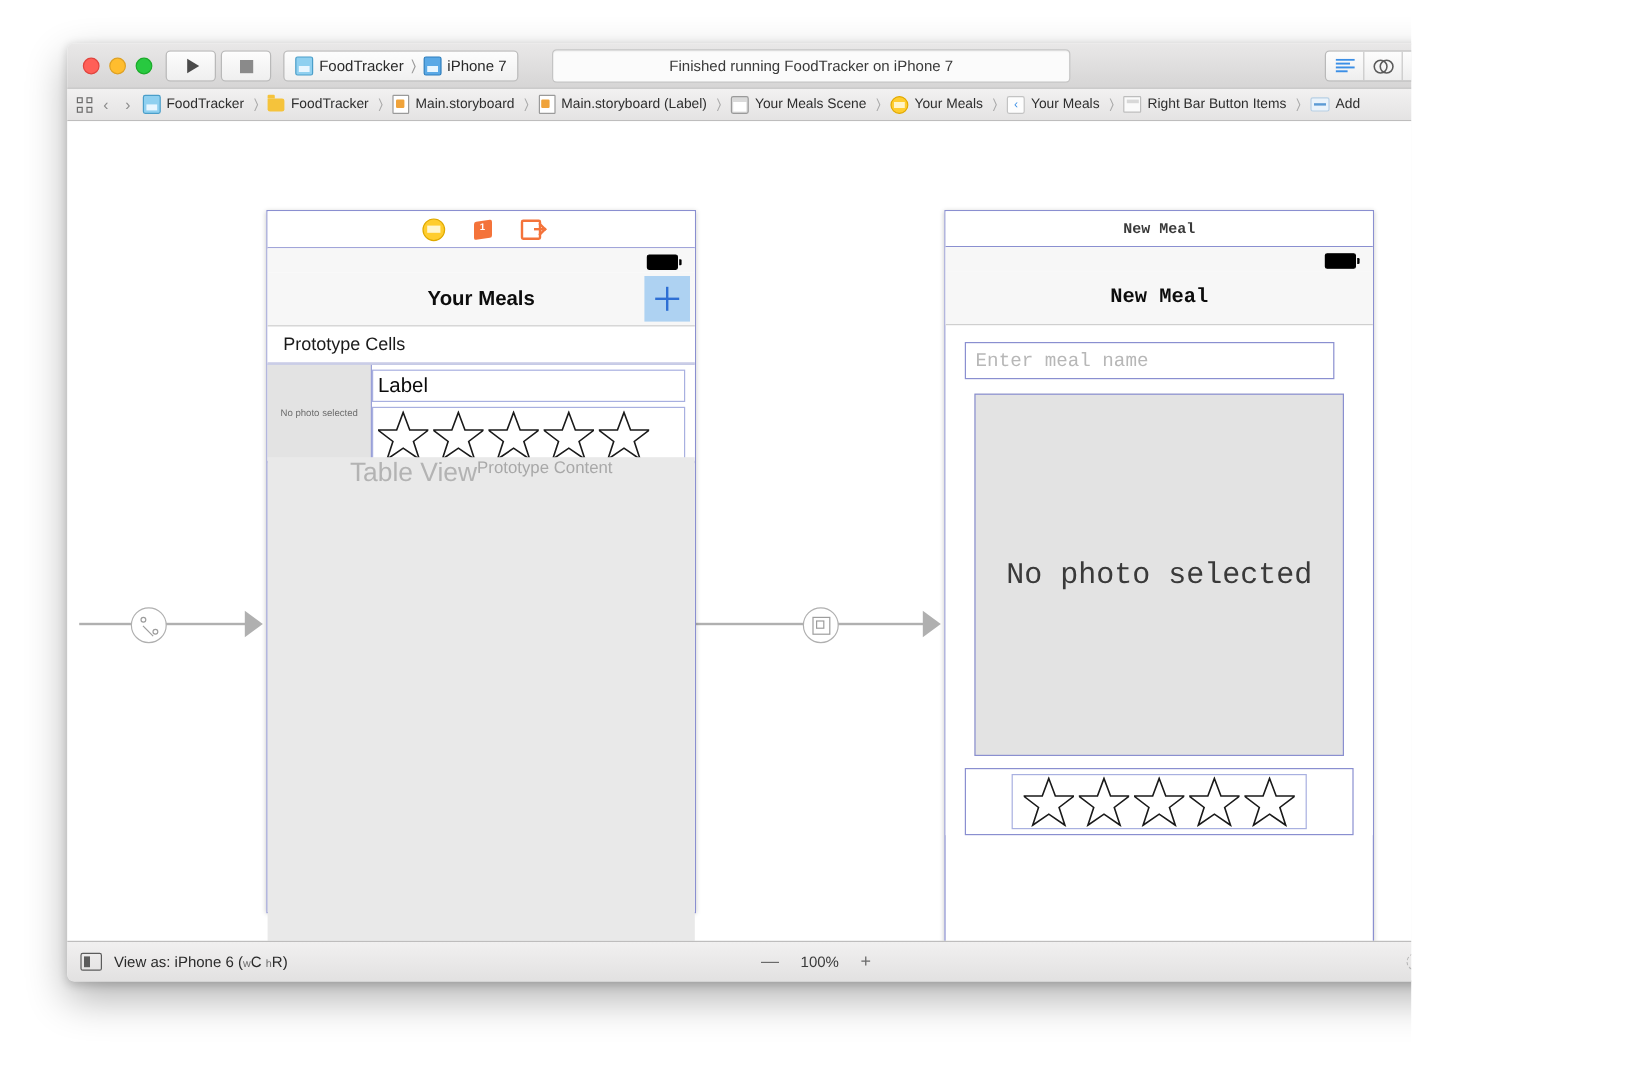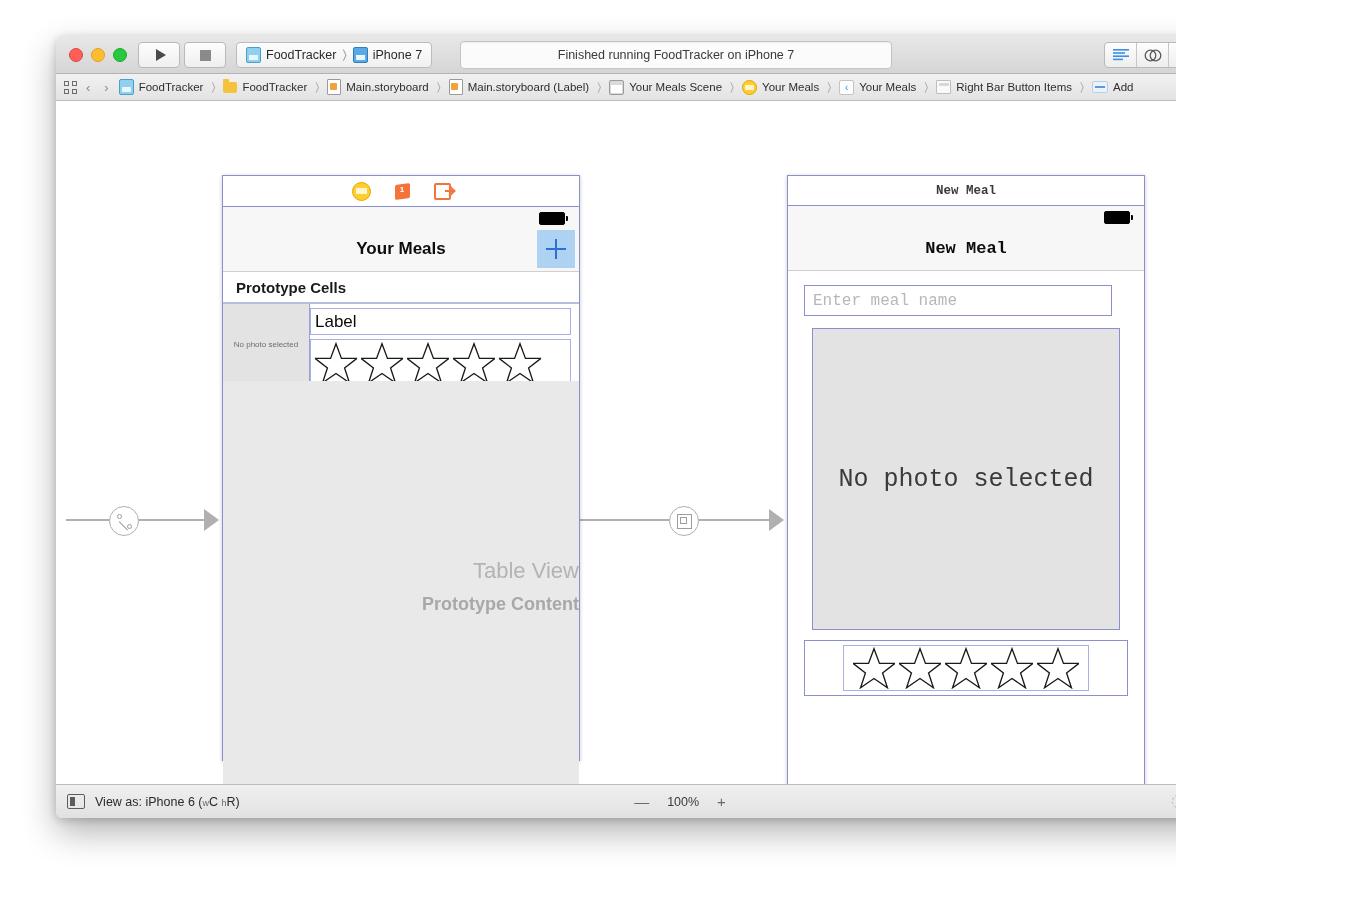--- a/index.html
+++ b/index.html
@@ -132,37 +132,37 @@
   .navtitle{font-size:17px;font-weight:700;color:#0d0d0d;}
   .addbtn{position:absolute;right:4px;top:3px;width:38px;height:38px;
           background:#aed2f2;display:flex;align-items:center;justify-content:center;}
   .plus{position:relative;width:20px;height:20px;}
   .plus:before,.plus:after{content:"";position:absolute;background:#2e6fd4;}
   .plus:before{left:0;top:9px;width:20px;height:2px;}
   .plus:after{left:9px;top:0;width:2px;height:20px;}
 
   .proto-header{height:30px;border-bottom:1px solid #b9bde0;background:#ffffff;
                 display:flex;align-items:center;padding-left:13px;
-                font-size:15px;font-weight:700;color:#1a1a1a;}
+                font-size:15px;font-weight:400;color:#1a1a1a;}
 
   .proto-cell{height:80px;display:flex;border-bottom:2px solid #6f75c4;position:relative;
               border-top:1px solid #b9bde0;}
   .thumb{width:86px;background:#e3e3e3;border-right:1px solid #9aa0d8;
          display:flex;align-items:center;justify-content:center;
          font-size:8px;color:#6d6d6d;text-align:center;}
   .cell-right{flex:1;padding:4px 8px 0 0;}
   .cell-label{height:25px;border:1px solid #a8b0e0;background:#ffffff;
               display:flex;align-items:center;padding-left:4px;
               font-size:17px;color:#0b0b0b;margin-bottom:4px;}
   .stars-box{border:1px solid #a8b0e0;background:#ffffff;padding:1px 2px;display:flex;gap:0px;}
 
   .tableview{position:absolute;left:0;right:0;background:#e9e9e9;
-             display:flex;flex-direction:column;align-items:flex-end;justify-content:center;}
+             display:flex;flex-direction:row;align-items:flex-start;justify-content:center;}
   .tv-title{font-size:22px;color:#b3b3b3;margin-bottom:10px;}
-  .tv-sub{font-size:18px;color:#a8a8a8;font-weight:700;}
+  .tv-sub{font-size:14px;color:#a8a8a8;font-weight:400;}
 
   
   .scene-label{height:29px;display:flex;align-items:center;justify-content:center;
                font-size:12.5px;font-weight:700;color:#3a3a3a;border-bottom:1px solid #8a8fd0;background:#fff;}
   .namefield{margin:14px 32px 0 16px;height:29px;border:1px solid #8a8fd0;background:#fff;
              display:flex;align-items:center;padding-left:8px;font-size:16px;color:#b7b7b7;}
   .photo{margin:12px 24px 0 24px;height:300px;background:#e3e3e3;border:1px solid #8a8fd0;
          display:flex;align-items:center;justify-content:center;}
   .photo span{font-size:25px;color:#3a3a3a;font-weight:300;}
   .rating-wrap{margin:10px 16px 0 16px;border:1px solid #8a8fd0;padding:4px 0;}

